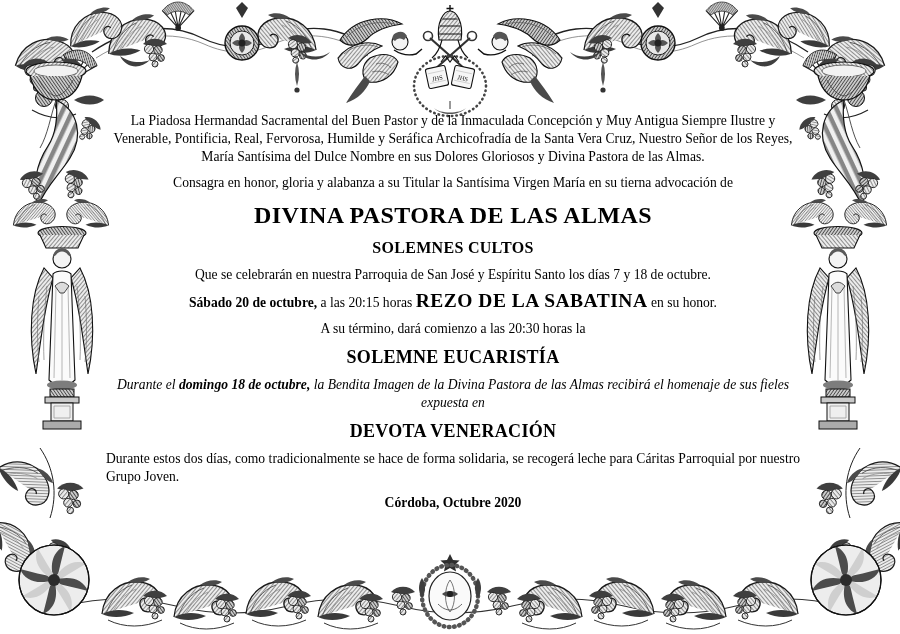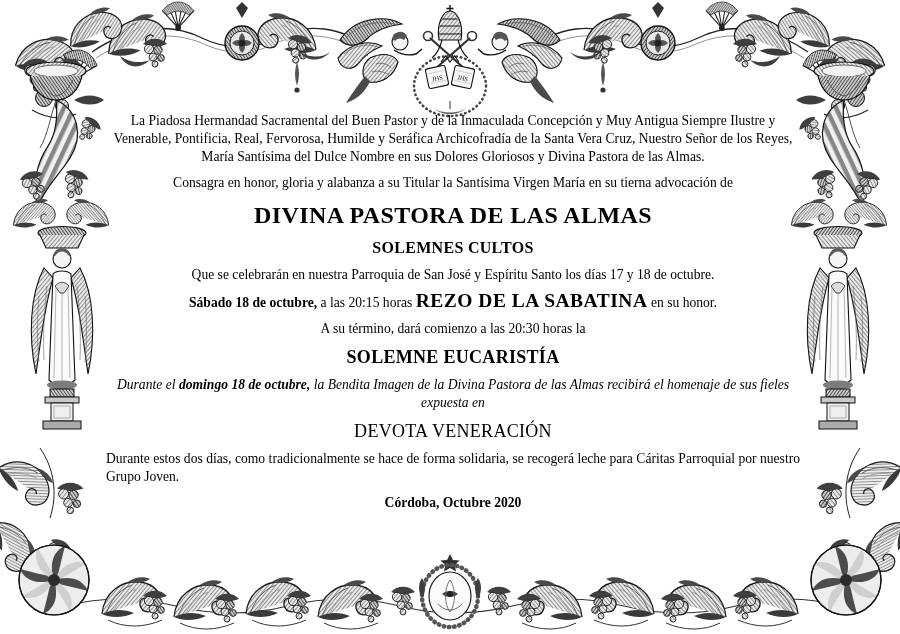--- a/index.html
+++ b/index.html
@@ -17,21 +17,21 @@
   .content p{font-size:13.6px;line-height:18px;}
   .consecration{margin-top:14px;}
   .title{margin-top:7px;font-size:24px;line-height:30px;font-weight:bold;letter-spacing:0.4px;}
   .subtitle{margin-top:10px;font-size:16px;line-height:20px;font-weight:bold;letter-spacing:0.3px;}
   .celebration{margin-top:8px;}
   .saturday{margin-top:8px;line-height:26px;}
   .saturday .event{font-size:19.5px;font-weight:bold;letter-spacing:0.5px;}
   .transition{margin-top:5px;}
   .eucharist{margin-top:8px;font-size:18px;line-height:22px;font-weight:bold;letter-spacing:0.3px;}
   .sunday{margin-top:7px;font-style:italic;}
-  .veneration{margin-top:6px;font-size:18px;line-height:22px;font-weight:normal;letter-spacing:0.3px;}
+  .veneration{margin-top:6px;font-size:18px;line-height:22px;font-weight:bold;letter-spacing:0.3px;}
   .charity{margin-top:14px;text-align:justify;}
   .closing{margin-top:28px;font-size:15px;line-height:20px;font-weight:bold;}
 </style>
 </head>
 <body>
 
 <div class="certificate">
 
   <svg class="border-art" width="900" height="634" viewBox="0 0 900 634" xmlns="http://www.w3.org/2000/svg">
     <defs>
@@ -250,22 +250,22 @@
       <use href="#pinwheel" transform="translate(16,542)"></use>
       <use href="#pinwheel" transform="translate(884,542) scale(-1,1)"></use>
     </g>
   </svg>
 
   <main class="content">
     <p class="intro">La Piadosa Hermandad Sacramental del Buen Pastor y de la Inmaculada Concepción y Muy Antigua Siempre Ilustre y Venerable, Pontificia, Real, Fervorosa, Humilde y Seráfica Archicofradía de la Santa Vera Cruz, Nuestro Señor de los Reyes, María Santísima del Dulce Nombre en sus Dolores Gloriosos y Divina Pastora de las Almas.</p>
     <p class="consecration">Consagra en honor, gloria y alabanza a su Titular la Santísima Virgen María en su tierna advocación de</p>
     <h1 class="title">DIVINA PASTORA DE LAS ALMAS</h1>
     <h2 class="subtitle">SOLEMNES CULTOS</h2>
-    <p class="celebration">Que se celebrarán en nuestra Parroquia de San José y Espíritu Santo los días 17 y 18 de octubre.</p>
-    <p class="saturday"><strong>Sábado 18 de octubre,</strong><span> a las 20:15 horas </span><span class="event">REZO DE LA SABATINA</span><span> en su honor.</span></p>
+    <p class="celebration">Que se celebrarán en nuestra Parroquia de San José y Espíritu Santo los días 7 y 18 de octubre.</p>
+    <p class="saturday"><strong>Sábado 20 de octubre,</strong><span> a las 20:15 horas </span><span class="event">REZO DE LA SABATINA</span><span> en su honor.</span></p>
     <p class="transition">A su término, dará comienzo a las 20:30 horas la</p>
     <h2 class="eucharist">SOLEMNE EUCARISTÍA</h2>
     <p class="sunday"><span>Durante el </span><strong>domingo 18 de octubre,</strong><span> la Bendita Imagen de la Divina Pastora de las Almas recibirá el homenaje de sus fieles expuesta en</span></p>
     <h2 class="veneration">DEVOTA VENERACIÓN</h2>
     <p class="charity">Durante estos dos días, como tradicionalmente se hace de forma solidaria, se recogerá leche para Cáritas Parroquial por nuestro Grupo Joven.</p>
     <p class="closing">Córdoba, Octubre 2020</p>
   </main>
 
 </div>
 

